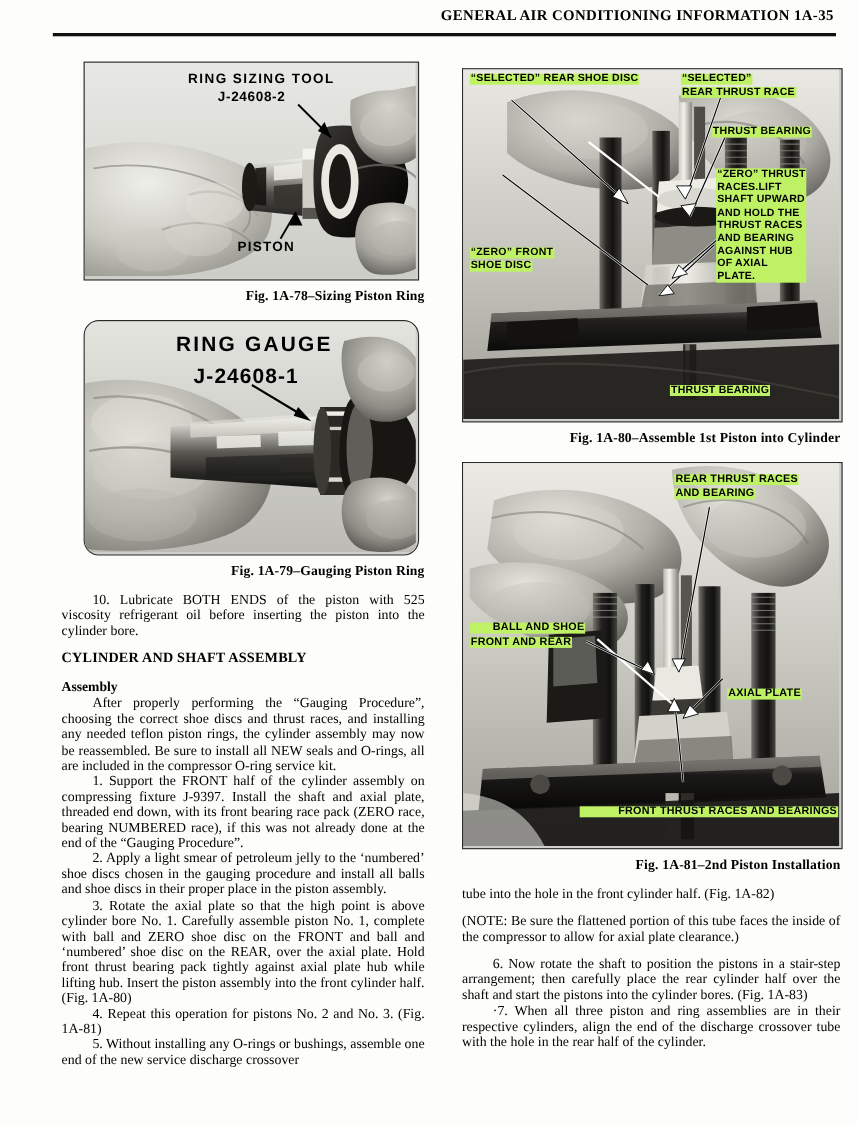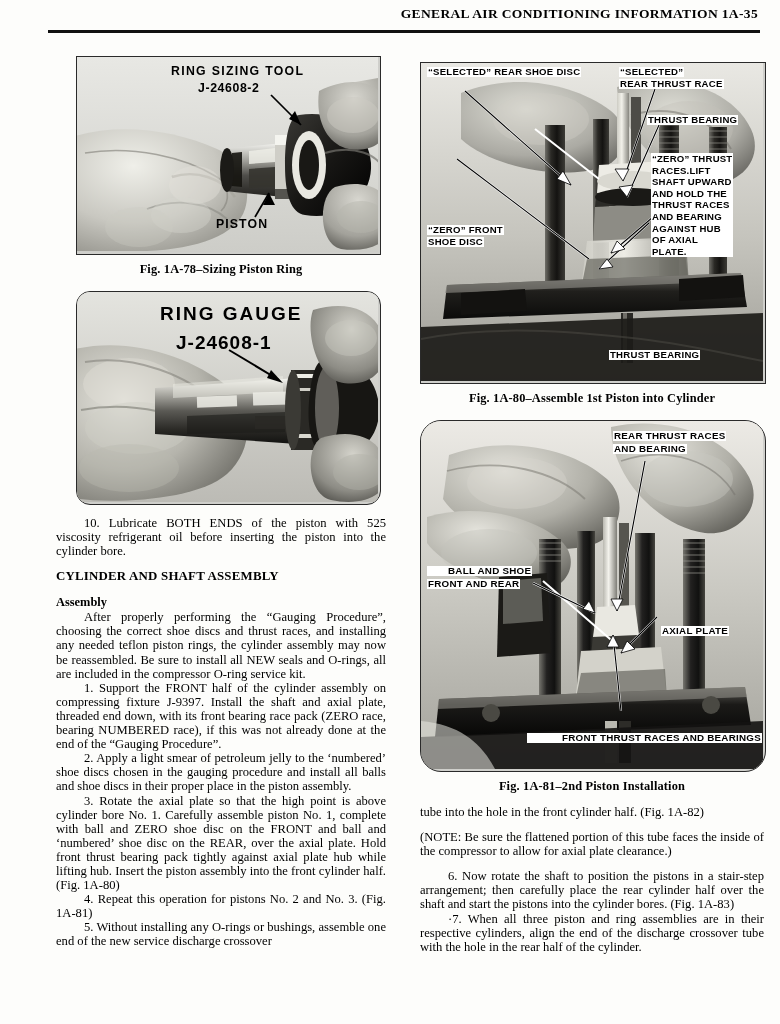--- a/index.html
+++ b/index.html
@@ -24,21 +24,21 @@
     position:absolute;left:48px;right:20px;top:30px;height:3px;background:#111;
   }
 
   
   .col-left{position:absolute;left:56px;top:56px;width:330px;}
   .col-right{position:absolute;left:420px;top:56px;width:344px;}
 
   
   .figbox{border:1.3px solid #2a2a2a;background:#cfcfcb;position:relative;overflow:hidden;}
   .fig-caption{
-    text-align:center;font-weight:bold;font-size:12.4px;
+    text-align:right;font-weight:bold;font-size:12.4px;
     font-family:"Liberation Serif", serif;
     margin:7px 0 0 0;letter-spacing:.15px;
   }
 
   
   .para{
     font-family:"Liberation Serif", serif;
     font-size:12.6px;line-height:14.1px;text-align:justify;
     margin:0;
     hyphens:none;
@@ -53,21 +53,21 @@
     font-family:"Liberation Serif", serif;
     font-weight:bold;font-size:12.4px;margin:0;
   }
 
   
   .lbl{
     position:absolute;
     font-family:"Liberation Sans", sans-serif;
     font-weight:bold;
     color:#000;
-    background:#ffffff;
+    background:#bef264;
     line-height:1.06;
     padding:0 1px;
     white-space:pre;
   }
   .lbl.nobg{background:transparent;}
   svg{display:block;}
 </style>
 </head>
 <body>
 
@@ -213,20 +213,21 @@
 
         <g stroke="#000" stroke-width="2" fill="none">
           <path d="M152 58 L202 88"></path>
         </g>
         <polygon points="206,91 190,86 194,78" fill="#000"></polygon>
       </svg>
 
       <div class="lbl nobg" style="left:82px;top:12px;font-size:19px;letter-spacing:2px;">RING GAUGE</div>
       <div class="lbl nobg" style="left:98px;top:41px;font-size:19px;letter-spacing:1px;">J-24608-1</div>
     </div>
+    <div class="fig-caption">Fig. 1A-79–Gauging Piston Ring</div>
 
     <div class="gap"></div>
 
     <p class="para indent">10. Lubricate BOTH ENDS of the piston with 525 viscosity refrigerant oil before inserting the piston into the cylinder bore.</p>
 
     <div class="gap"></div>
     <p class="h-sec">CYLINDER AND SHAFT ASSEMBLY</p>
 
     <div class="gap"></div>
     <p class="h-sub">Assembly</p>
@@ -349,21 +350,21 @@
 AND BEARING
 AGAINST HUB
 OF AXIAL
 PLATE.</div>
       <div class="lbl" style="left:6px;top:162px;font-size:9.6px;letter-spacing:.25px;">“ZERO” FRONT</div>
       <div class="lbl" style="left:6px;top:174px;font-size:9.6px;letter-spacing:.25px;">SHOE DISC</div>
       <div class="lbl" style="left:188px;top:287px;font-size:9.6px;letter-spacing:.25px;">THRUST BEARING</div>
     </div>
     <div class="fig-caption">Fig. 1A-80–Assemble 1st Piston into Cylinder</div>
 
-    <div class="figbox" style="width:344px;height:350px;margin-top:14px;border-radius:21px;">
+    <div class="figbox" style="width:344px;height:350px;margin-top:14px;">
       <svg width="342" height="348" viewBox="0 0 342 348">
         <defs>
           <linearGradient id="bg81" x1="0" y1="0" x2="0" y2="1">
             <stop offset="0" stop-color="#eceae5"></stop>
               <stop offset="0.5" stop-color="#c9c8c1"></stop>
             <stop offset="1" stop-color="#a4a39c"></stop>
           </linearGradient>
           <linearGradient id="post81" x1="0" y1="0" x2="1" y2="0">
             <stop offset="0" stop-color="#77766f"></stop>
               <stop offset="0.35" stop-color="#222120"></stop>

